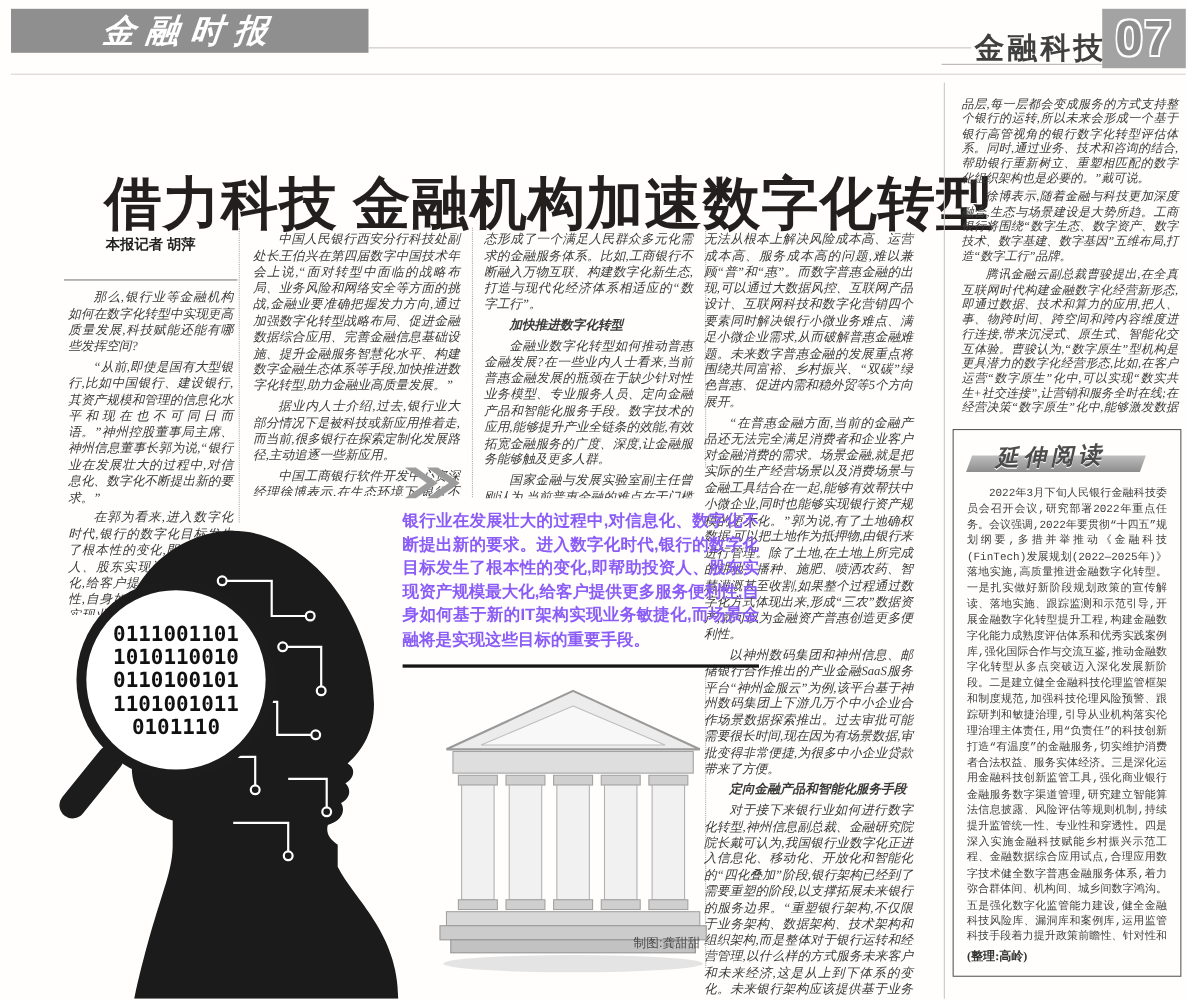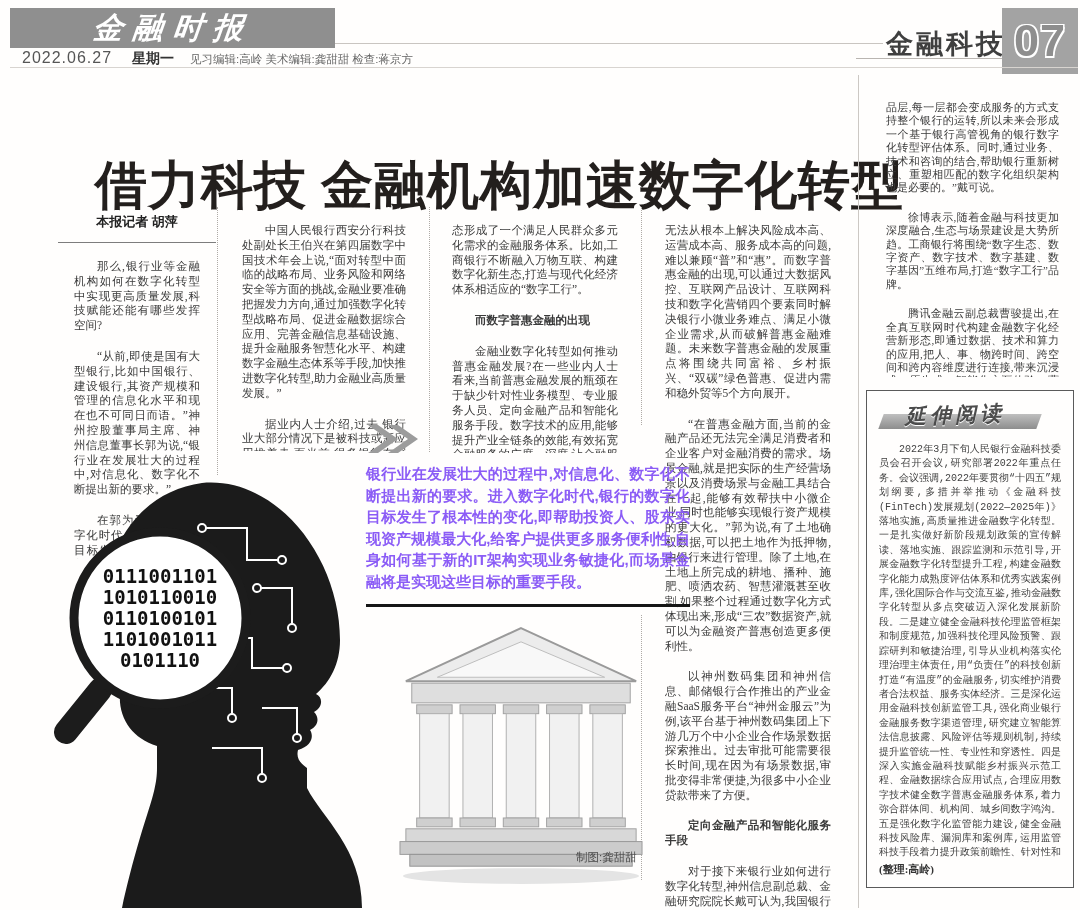--- a/index.html
+++ b/index.html
@@ -12,36 +12,36 @@
              font-size:30px;color:#ffffff;letter-spacing:10px;transform:skewX(-6deg);white-space:nowrap;}
   .hdr-line-a{position:absolute;left:335px;top:43px;width:548px;height:1px;background:#c9c5c1;}
   .hdr-line-b{position:absolute;left:856px;top:58px;width:146px;height:1px;background:#b9b5b1;}
   .hdr-rule{position:absolute;left:10px;top:67px;width:1068px;height:1px;background:#d8d4d0;}
   .date-row{position:absolute;left:22px;top:49px;display:flex;align-items:baseline;white-space:nowrap;}
   .date-text{font-size:16px;color:#555;letter-spacing:1px;}
   .weekday{font-size:14px;font-weight:bold;color:#333;margin-left:20px;}
   .editors{font-size:11.5px;color:#666;margin-left:16px;}
   .section-title{position:absolute;left:886px;top:26px;font-size:27px;font-weight:bold;
                  color:#3f3f3f;letter-spacing:3px;white-space:nowrap;}
-  .page-badge{position:absolute;left:1002px;top:8px;width:76px;height:66px;background:#a3a3a3;
+  .page-badge{position:absolute;left:1002px;top:8px;width:76px;height:54px;background:#a3a3a3;
               display:flex;align-items:center;justify-content:center;}
   .page-badge span{font-size:45px;font-weight:900;color:#8e8e8e;letter-spacing:1px;
      text-shadow:-1.5px -1.5px 0 #fff,1.5px -1.5px 0 #fff,-1.5px 1.5px 0 #fff,1.5px 1.5px 0 #fff;}
   
   .headline{position:absolute;left:95px;top:116px;width:760px;font-family:"Liberation Serif",serif;
             font-weight:900;font-size:52px;color:#231f1d;letter-spacing:1px;white-space:nowrap;}
   
   .coltext{position:absolute;overflow:hidden;}
-  .coltext p{margin:16px;font-family:"Liberation Serif",serif;font-size:11.5px;line-height:14.8px;
-             text-align:justify;text-indent:2em;color:#3a3a3a;}
+  .coltext p{margin:4px;font-family:"Liberation Serif",serif;font-size:11.5px;line-height:14.8px;
+             text-align:justify;text-indent:2em;color:#3a3a3a;font-style:italic;}
   .col5 p{font-size:11px;line-height:13.4px;}
   .subhead{font-family:"Liberation Sans",sans-serif;font-weight:bold;font-size:13.5px;
            text-align:center;color:#1d1d1d;margin:9px 0 7px;text-indent:0;}
   .byline{font-size:13px;font-weight:bold;text-align:center;color:#222;
-          padding:6px 0 11px;border-bottom:1px solid #7d7d7d;margin-bottom:9px;}
+          padding:6px 0 23px;border-bottom:1px solid #7d7d7d;margin-bottom:9px;}
   .dotted{position:absolute;width:0;border-left:1px dotted #aeaaa6;}
   .solid-div{position:absolute;left:858px;top:75px;width:1px;height:833px;background:#ccc8c4;}
   
   .pullquote{position:absolute;left:366px;top:424px;width:324px;z-index:4;
              border-bottom:3px solid #161616;padding-bottom:12px;}
   .pq-chevron{display:block;margin-bottom:9px;}
   .pq-text{margin:0;font-weight:bold;font-size:15px;line-height:21.5px;text-align:justify;color:#8b5cf6;}
   
   .head-illus{position:absolute;left:52px;top:468px;z-index:5;}
   .building-illus{position:absolute;left:398px;top:622px;z-index:5;}
@@ -62,25 +62,20 @@
 </style>
 </head>
 <body>
 
 <div class="page">
 
   <div class="logo-box">
     <span class="logo-text">金融时报</span>
   </div>
   <div class="hdr-line-a"></div>
-  <div class="date-row">
-    <span class="date-text">2022.06.27</span>
-    <span class="weekday">星期一</span>
-    <span class="editors">见习编辑:高岭  美术编辑:龚甜甜  检查:蒋京方</span>
-  </div>
   <div class="section-title">金融科技</div>
   <div class="hdr-line-b"></div>
   <div class="page-badge">
     <span>07</span>
   </div>
   <div class="hdr-rule"></div>
 
   <h1 class="headline">借力科技 金融机构加速数字化转型</h1>
 
   <div class="dotted" style="left:217px;top:207px;height:268px;"></div>
@@ -98,34 +93,34 @@
   </div>
 
   <div class="coltext" style="left:226px;top:207px;width:196px;height:244px;">
     <p>中国人民银行西安分行科技处副处长王伯兴在第四届数字中国技术年会上说,“面对转型中面临的战略布局、业务风险和网络安全等方面的挑战,金融业要准确把握发力方向,通过加强数字化转型战略布局、促进金融数据综合应用、完善金融信息基础设施、提升金融服务智慧化水平、构建数字金融生态体系等手段,加快推进数字化转型,助力金融业高质量发展。”</p>
     <p>据业内人士介绍,过去,银行业大部分情况下是被科技或新应用推着走,而当前,很多银行在探索定制化发展路径,主动追逐一些新应用。</p>
     <p>中国工商银行软件开发中心资深经理徐博表示,在生态环境下,银行不再是一个客户必须要到达的场所,银行的产品和服务成为经济活动交易的基础服务,金融、交易、场景、生</p>
   </div>
 
   <div class="coltext" style="left:436px;top:207px;width:198px;height:246px;">
     <p style="text-indent:0;">态形成了一个满足人民群众多元化需求的金融服务体系。比如,工商银行不断融入万物互联、构建数字化新生态,打造与现代化经济体系相适应的“数字工行”。</p>
-    <p class="subhead">而数字普惠金融的出现</p>
+    <p class="subhead">加快推进数字化转型</p>
     <p>金融业数字化转型如何推动普惠金融发展?在一些业内人士看来,当前普惠金融发展的瓶颈在于缺少针对性业务模型、专业服务人员、定向金融产品和智能化服务手段。数字技术的应用,能够提升产业全链条的效能,有效拓宽金融服务的广度、深度,让金融服务能够触及更多人群。</p>
     <p>国家金融与发展实验室副主任曾刚认为,当前普惠金融的难点在于门槛高、手续繁、周期长、效率低、审批严、条件多,传统产品模式</p>
   </div>
 
   <div class="pullquote">
     <svg class="pq-chevron" width="52" height="30" viewBox="0 0 52 30">
       <polygon points="2,1 22,15 2,29 12,29 32,15 12,1" fill="#9c9c9c"></polygon>
       <polygon points="22,1 42,15 22,29 32,29 52,15 32,1" fill="#9c9c9c"></polygon>
     </svg>
     <p class="pq-text">银行业在发展壮大的过程中,对信息化、数字化不断提出新的要求。进入数字化时代,银行的数字化目标发生了根本性的变化,即帮助投资人、股东实现资产规模最大化,给客户提供更多服务便利性,自身如何基于新的IT架构实现业务敏捷化,而场景金融将是实现这些目标的重要手段。</p>
   </div>
 
-  <div class="coltext" style="left:649px;top:207px;width:198px;height:700px;">
+  <div class="coltext" style="left:636px;top:207px;width:198px;height:700px;">
     <p style="text-indent:0;">无法从根本上解决风险成本高、运营成本高、服务成本高的问题,难以兼顾“普”和“惠”。而数字普惠金融的出现,可以通过大数据风控、互联网产品设计、互联网科技和数字化营销四个要素同时解决银行小微业务难点、满足小微企业需求,从而破解普惠金融难题。未来数字普惠金融的发展重点将围绕共同富裕、乡村振兴、“双碳”绿色普惠、促进内需和稳外贸等5个方向展开。</p>
     <p>“在普惠金融方面,当前的金融产品还无法完全满足消费者和企业客户对金融消费的需求。场景金融,就是把实际的生产经营场景以及消费场景与金融工具结合在一起,能够有效帮扶中小微企业,同时也能够实现银行资产规模的更大化。”郭为说,有了土地确权数据,可以把土地作为抵押物,由银行来进行管理。除了土地,在土地上所完成的耕地、播种、施肥、喷洒农药、智慧灌溉甚至收割,如果整个过程通过数字化方式体现出来,形成“三农”数据资产,就可以为金融资产普惠创造更多便利性。</p>
     <p>以神州数码集团和神州信息、邮储银行合作推出的产业金融SaaS服务平台“神州金服云”为例,该平台基于神州数码集团上下游几万个中小企业合作场景数据探索推出。过去审批可能需要很长时间,现在因为有场景数据,审批变得非常便捷,为很多中小企业贷款带来了方便。</p>
     <p class="subhead">定向金融产品和智能化服务手段</p>
     <p>对于接下来银行业如何进行数字化转型,神州信息副总裁、金融研究院院长戴可认为,我国银行业数字化正进入信息化、移动化、开放化和智能化的“四化叠加”阶段,银行架构已经到了需要重塑的阶段,以支撑拓展未来银行的服务边界。“重塑银行架构,不仅限于业务架构、数据架构、技术架构和组织架构,而是整体对于银行运转和经营管理,以什么样的方式服务未来客户和未来经济,这是从上到下体系的变化。未来银行架构应该提供基于业务视角的XaaS服务,不管是业务作为服务层还是产</p>
   </div>
 
   <div class="coltext col5" style="left:870px;top:85px;width:205px;height:292px;">
     <p style="text-indent:0;">品层,每一层都会变成服务的方式支持整个银行的运转,所以未来会形成一个基于银行高管视角的银行数字化转型评估体系。同时,通过业务、技术和咨询的结合,帮助银行重新树立、重塑相匹配的数字化组织架构也是必要的。”戴可说。</p>
     <p>徐博表示,随着金融与科技更加深度融合,生态与场景建设是大势所趋。工商银行将围绕“数字生态、数字资产、数字技术、数字基建、数字基因”五维布局,打造“数字工行”品牌。</p>

